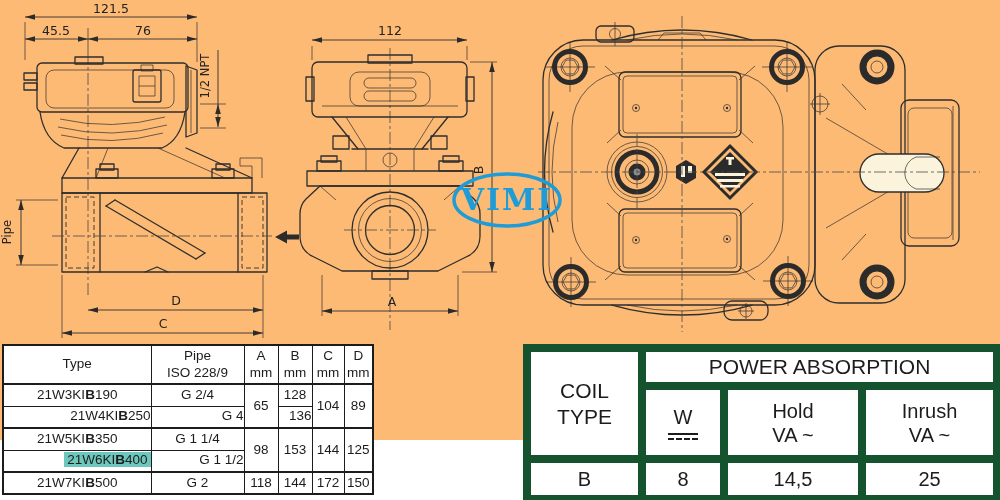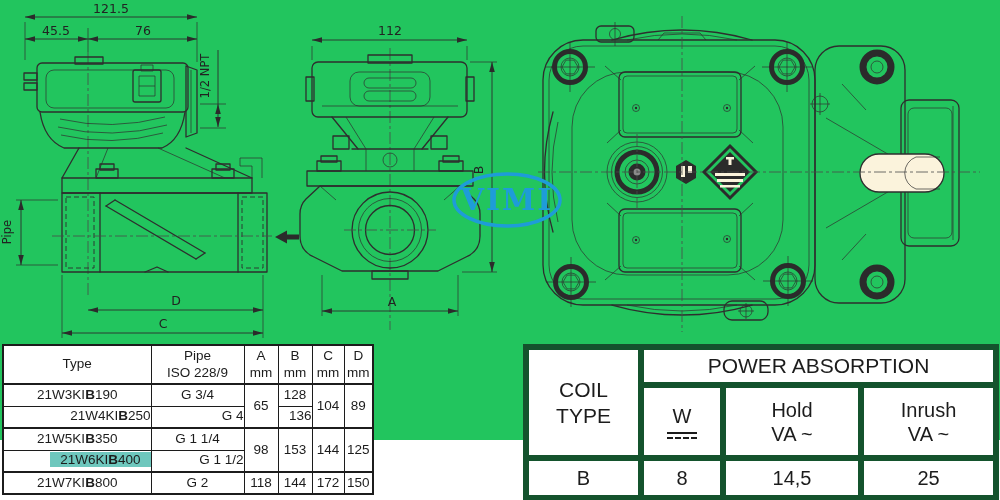--- a/index.html
+++ b/index.html
@@ -1,18 +1,18 @@
 <!DOCTYPE html>
 <html><head>
 <meta charset="utf-8">
 <style>
   html,body{margin:0;padding:0;background:#e8e8e8;}
   #page{position:relative;width:1000px;height:500px;background:#ffffff;overflow:hidden;
         font-family:"Liberation Sans",sans-serif;}
-  #draw-area{position:absolute;left:0;top:0;width:1000px;height:440px;background:#22c55e;}
+  #draw-area{position:absolute;left:0;top:0;width:1000px;height:440px;background:#fdba74;}
   svg .ln{fill:none;stroke:#2e2e2e;stroke-width:1.3;stroke-linejoin:round;stroke-linecap:round;}
   svg .tn{fill:none;stroke:#2e2e2e;stroke-width:.7;stroke-linejoin:round;}
   svg .dm{fill:none;stroke:#2e2e2e;stroke-width:.9;}
   svg .cl{fill:none;stroke:#4a4a4a;stroke-width:.8;stroke-dasharray:12 3 3 3;}
   svg .dsh{fill:none;stroke:#2e2e2e;stroke-width:.9;stroke-dasharray:5 3;}
   svg .fl{fill:#2b2b2b;stroke:none;}
   svg .cr{fill:#fbf3dc;}
   svg text.dt{font:12.5px "DejaVu Sans",sans-serif;fill:#222;text-anchor:middle;}
   svg text.sm{font:11.5px "DejaVu Sans",sans-serif;fill:#222;text-anchor:middle;}
   svg .wm-t{font:bold 30px "DejaVu Serif",serif;letter-spacing:2px;fill:#1e9cd8;text-anchor:middle;}
@@ -20,25 +20,25 @@
   table{border-collapse:collapse;table-layout:fixed;background:#fff;color:#1c1c1c;}
   .dim-table{position:absolute;left:2px;top:344px;width:370px;border:2px solid #1c1c1c;
              font-size:13.5px;text-align:center;}
   .dim-table th,.dim-table td{border:1px solid #1c1c1c;padding:0;font-weight:normal;line-height:1.25;}
   .dim-table thead tr{height:39px;}
   .dim-table thead th{border-bottom-width:2px;}
   .dim-table tbody tr{height:22px;}
   .dim-table tr.gsep td{border-bottom-width:2px;text-align:right;}
   .dim-table td.bb2{border-bottom-width:2px;margin-left:41px;}
   .bb{font-weight:bold;}
-  .hl{background:#6ec7bd;padding:0 10px;}
+  .hl{background:#6ec7bd;padding:0 3px;}
 
   .power-table{position:absolute;left:523px;top:344px;width:470px;border:2px solid #1c1c1c;
                font-size:20px;text-align:center;}
-  .power-table td{border:6px solid #14532d;padding:0;line-height:1.2;}
+  .power-table td{border:8px solid #14532d;padding:0;line-height:1.2;}
   .pt-title{font-size:21px;height:38px;}
   .pt-sub{height:73px;}
   .pt-data{height:40px;}
   .dc-solid{width:30px;height:0;border-top:2.5px solid #1c1c1c;margin:4px auto 0;}
   .dc-dash{width:30px;height:0;border-top:2.5px dashed #1c1c1c;margin:3.5px auto 0;}
 </style>
 </head>
 <body>
 
 <div id="page">
@@ -321,21 +321,21 @@
         <th><span>Pipe</span><br><span>ISO 228/9</span></th>
         <th><span>A</span><br><span>mm</span></th>
         <th><span>B</span><br><span>mm</span></th>
         <th><span>C</span><br><span>mm</span></th>
         <th><span>D</span><br><span>mm</span></th>
       </tr>
     </thead>
     <tbody>
       <tr>
         <td><span>21W3KI</span><span class="bb">B</span><span>190</span></td>
-        <td>G 3/4</td>
+        <td>G 2/4</td>
         <td class="bb2" rowspan="2">65</td>
         <td>128</td>
         <td class="bb2" rowspan="2">104</td>
         <td class="bb2" rowspan="2">89</td>
       </tr>
       <tr class="gsep">
         <td><span>21W4KI</span><span class="bb">B</span><span>250</span></td>
         <td>G 4</td>
         <td>136</td>
       </tr>
@@ -345,21 +345,21 @@
         <td class="bb2" rowspan="2">98</td>
         <td class="bb2" rowspan="2">153</td>
         <td class="bb2" rowspan="2">144</td>
         <td class="bb2" rowspan="2">125</td>
       </tr>
       <tr class="gsep">
         <td><span class="hl"><span>21W6KI</span><span class="bb">B</span><span>400</span></span></td>
         <td>G 1 1/2</td>
       </tr>
       <tr>
-        <td><span>21W7KI</span><span class="bb">B</span><span>800</span></td>
+        <td><span>21W7KI</span><span class="bb">B</span><span>500</span></td>
         <td>G 2</td>
         <td>118</td>
         <td>144</td>
         <td>172</td>
         <td>150</td>
       </tr>
     </tbody>
   </table>
 
   <table class="power-table">

